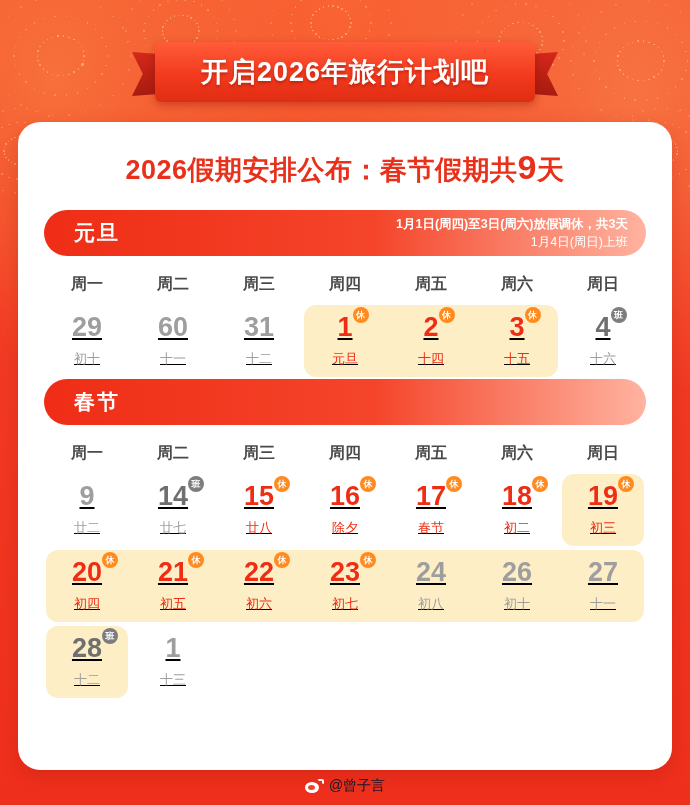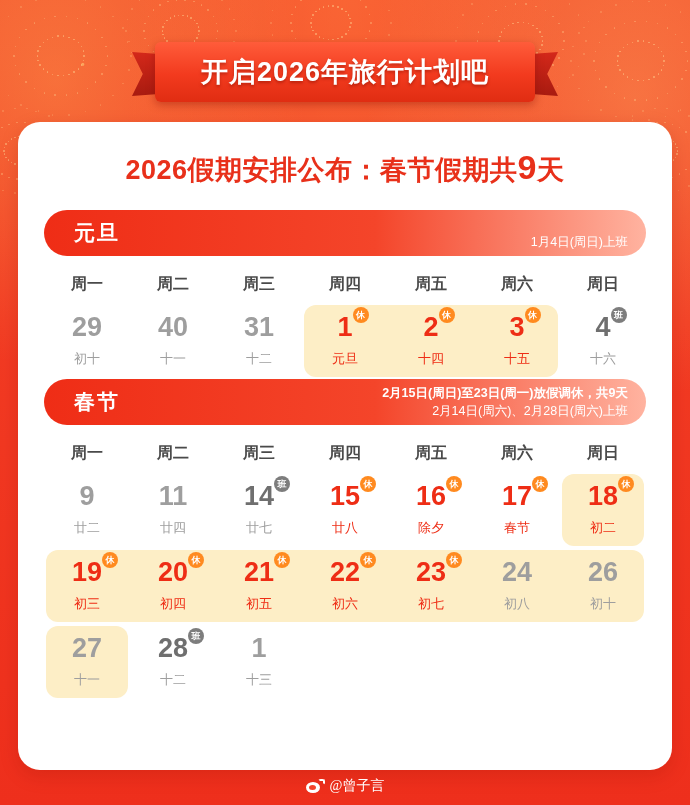--- a/index.html
+++ b/index.html
@@ -149,20 +149,21 @@
     display: grid;
     grid-template-columns: repeat(7, 1fr);
   }
   .cell {
     position: relative;
     height: 76px;
     display: flex;
     flex-direction: column;
     align-items: center;
     justify-content: center;
+    text-decoration: underline;
   }
   .cell .num {
     font-size: 27px;
     font-weight: bold;
     color: #9e9e9e;
     line-height: 1;
     position: relative;
   }
   .cell .sub {
     margin-top: 9px;
@@ -235,23 +236,22 @@
     position: absolute;
     width: 7px; height: 6px;
     border-radius: 40%;
     border: 2px solid #ffffff;
     right: -1px; top: 0px;
     border-left-color: transparent;
     border-bottom-color: transparent;
     box-sizing: border-box;
   }
   .footer-name {
-    color: #ffffff;
+    color: #0f172a;
     font-size: 14px;
-    font-family: Liberation Serif, serif;
   }
 </style>
 </head>
 <body>
 
 <div class="bg"></div>
 <div id="fireworks">
     <span class="firework" style="left:83.3px;top:55.0px;width:1.6px;height:1.6px;background:rgba(255,215,150,0.52)"></span>
     <span class="firework" style="left:106.7px;top:55.0px;width:1.6px;height:1.6px;background:rgba(255,215,150,0.39)"></span>
     <span class="firework" style="left:130.0px;top:55.0px;width:1.6px;height:1.6px;background:rgba(255,215,150,0.26)"></span>
@@ -742,40 +742,40 @@
 
 <div class="card">
   <div class="card-title">
     <span>2026假期安排公布：春节假期共</span><span class="big">9</span><span>天</span>
   </div>
 
   <div id="sections">
       <div>
         <div class="section-bar">
           <span class="section-name">元旦</span>
-          <span class="section-notes"><br><span class="l2">1月4日(周日)上班</span></span>
+          <span class="section-notes"><span class="l1">1月1日(周四)至3日(周六)放假调休，共3天</span><br><span class="l2">1月4日(周日)上班</span></span>
         </div>
         <div class="weekdays">
           <div class="weekday">周一</div>
           <div class="weekday">周二</div>
           <div class="weekday">周三</div>
           <div class="weekday">周四</div>
           <div class="weekday">周五</div>
           <div class="weekday">周六</div>
           <div class="weekday">周日</div>
         </div>
         <div class="grid-wrap">
           <div class="hl" style="left:260.0px;top:2px;width:254.0px;height:72px;"></div>
           <div class="grid">
             <div class="cell ">
               <span class="num">29</span>
               <span class="sub">初十</span>
             </div>
             <div class="cell ">
-              <span class="num">40</span>
+              <span class="num">60</span>
               <span class="sub">十一</span>
             </div>
             <div class="cell ">
               <span class="num">31</span>
               <span class="sub">十二</span>
             </div>
             <div class="cell holiday">
               <span class="num">1<span class="tag rest">休</span></span>
               <span class="sub">元旦</span>
             </div>
@@ -790,44 +790,39 @@
             <div class="cell work">
               <span class="num">4<span class="tag work">班</span></span>
               <span class="sub">十六</span>
             </div>
           </div>
         </div>
       </div>
       <div>
         <div class="section-bar">
           <span class="section-name">春节</span>
-          <span class="section-notes"><span class="l1">2月15日(周日)至23日(周一)放假调休，共9天</span><br><span class="l2">2月14日(周六)、2月28日(周六)上班</span></span>
         </div>
         <div class="weekdays">
           <div class="weekday">周一</div>
           <div class="weekday">周二</div>
           <div class="weekday">周三</div>
           <div class="weekday">周四</div>
           <div class="weekday">周五</div>
           <div class="weekday">周六</div>
           <div class="weekday">周日</div>
         </div>
         <div class="grid-wrap">
           <div class="hl" style="left:518.0px;top:2px;width:82.0px;height:72px;"></div>
           <div class="hl" style="left:2.0px;top:78px;width:598.0px;height:72px;"></div>
           <div class="hl" style="left:2.0px;top:154px;width:82.0px;height:72px;"></div>
           <div class="grid">
             <div class="cell ">
               <span class="num">9</span>
               <span class="sub">廿二</span>
             </div>
-            <div class="cell ">
-              <span class="num">11</span>
-              <span class="sub">廿四</span>
-            </div>
             <div class="cell work">
               <span class="num">14<span class="tag work">班</span></span>
               <span class="sub">廿七</span>
             </div>
             <div class="cell holiday">
               <span class="num">15<span class="tag rest">休</span></span>
               <span class="sub">廿八</span>
             </div>
             <div class="cell holiday">
               <span class="num">16<span class="tag rest">休</span></span>

